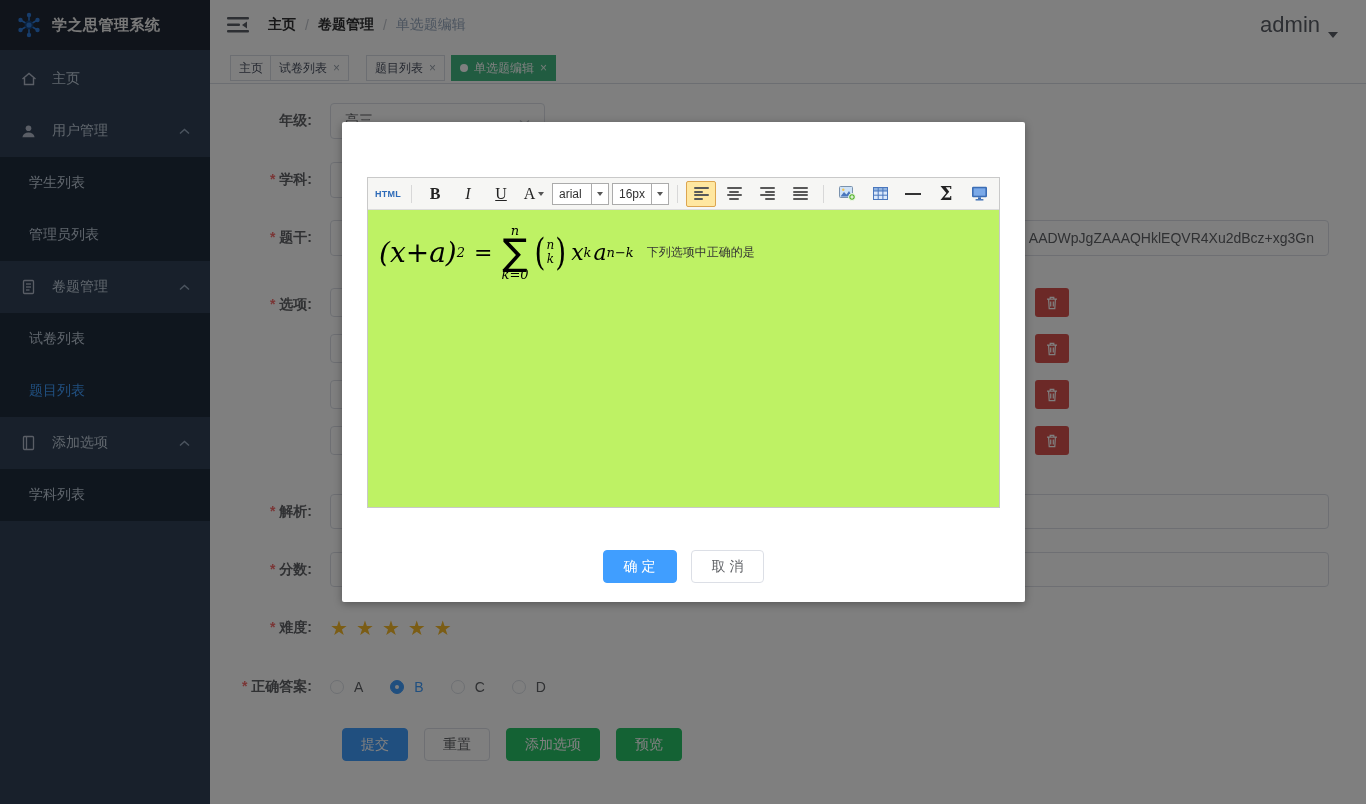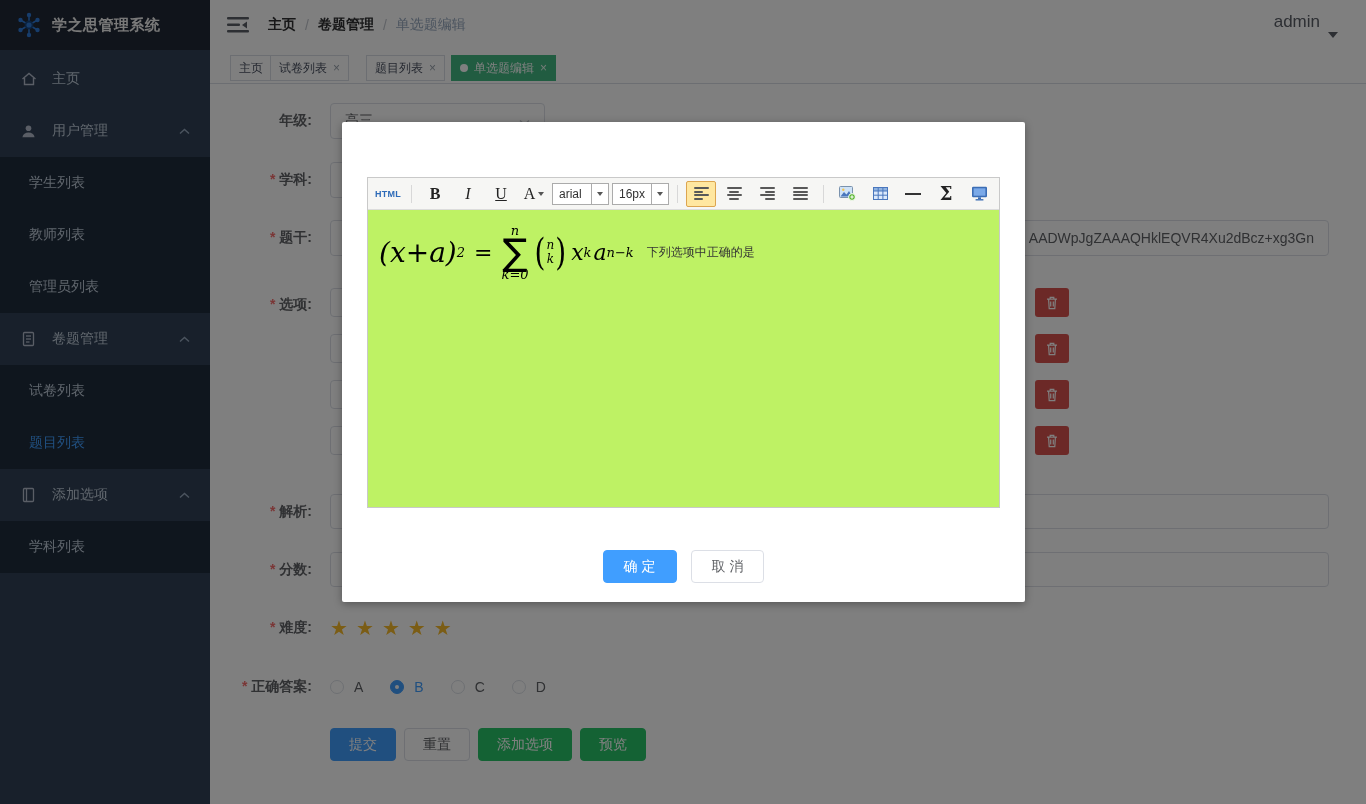--- a/index.html
+++ b/index.html
@@ -19,21 +19,21 @@
   .sub-item.active{color:#409eff}
 
   
   .navbar{position:absolute;left:210px;top:0;width:1156px;height:50px;background:#fff}
   .hamburger{position:absolute;left:16px;top:13px;width:24px;height:24px;cursor:pointer;display:flex;align-items:center;justify-content:center}
   .breadcrumb{position:absolute;left:58px;top:16px;font-size:14px;display:flex;gap:9px;align-items:center}
   .bc-link{color:#303133;font-weight:bold;cursor:pointer}
   .bc-sep{color:#c0c4cc}
   .bc-current{color:#97a8be}
   .user-box{position:absolute;right:28px;top:12px;display:flex;align-items:flex-start;gap:8px;cursor:pointer}
-  .user-name{font-size:17px;color:#5a5e66}
+  .user-name{font-size:22px;color:#5a5e66}
   .user-caret{margin-top:12px}
 
   
   .tabs-bar{position:absolute;left:210px;top:50px;width:1156px;height:34px;background:#fff;border-bottom:1px solid #d8dce5;box-sizing:border-box}
   .tab{position:absolute;top:5px;height:26px;line-height:24px;box-sizing:border-box;border:1px solid #d8dce5;background:#fff;color:#495060;font-size:12px;padding:0 8px;display:flex;align-items:center;gap:6px;cursor:pointer}
   .tab .tab-close{font-size:12px;color:#9aa3ad;cursor:pointer}
   .tab.active{background:#42b983;border-color:#42b983;color:#fff}
   .tab.active .tab-close{color:#e9f7ef}
   .tab-dot{width:8px;height:8px;border-radius:50%;background:#fff;flex:none}
 
@@ -156,23 +156,20 @@
         <span>用户管理</span>
         <span class="chev">
           <svg width="11" height="7" viewBox="0 0 11 7" fill="none" stroke="#97a8be" stroke-width="1.4">
               <path d="M1 5.5 5.5 1.5 10 5.5"></path>
             </svg>
         </span>
       </div>
       <div class="submenu">
         <div class="sub-item">
             <span>学生列表</span>
-          </div>
-        <div class="sub-item">
-            <span>教师列表</span>
           </div>
         <div class="sub-item">
             <span>管理员列表</span>
           </div>
       </div>
       <div class="menu-item">
         <span class="mi-icon">
           <svg width="15" height="16" viewBox="0 0 15 16" fill="none" stroke="#b4bccc" stroke-width="1.3">
               <rect x="2.5" y="1.5" width="10" height="13" rx="1"></rect>
               <line x1="5" y1="5" x2="10" y2="5"></line>
@@ -362,21 +359,21 @@
             <span class="rdot"></span>
             <span>C</span>
           </label>
         <label class="radio">
             <span class="rdot"></span>
             <span>D</span>
           </label>
       </div>
     </div>
 
-    <div class="row" style="left:330px;top:728px;gap:8px">
+    <div class="row" style="left:342px;top:728px;gap:16px">
       <button class="btn btn-primary">提交</button>
       <button class="btn btn-default">重置</button>
       <button class="btn btn-success">添加选项</button>
       <button class="btn btn-success">预览</button>
     </div>
   </main>
 
   <div class="overlay"></div>
 
   <div class="modal">

